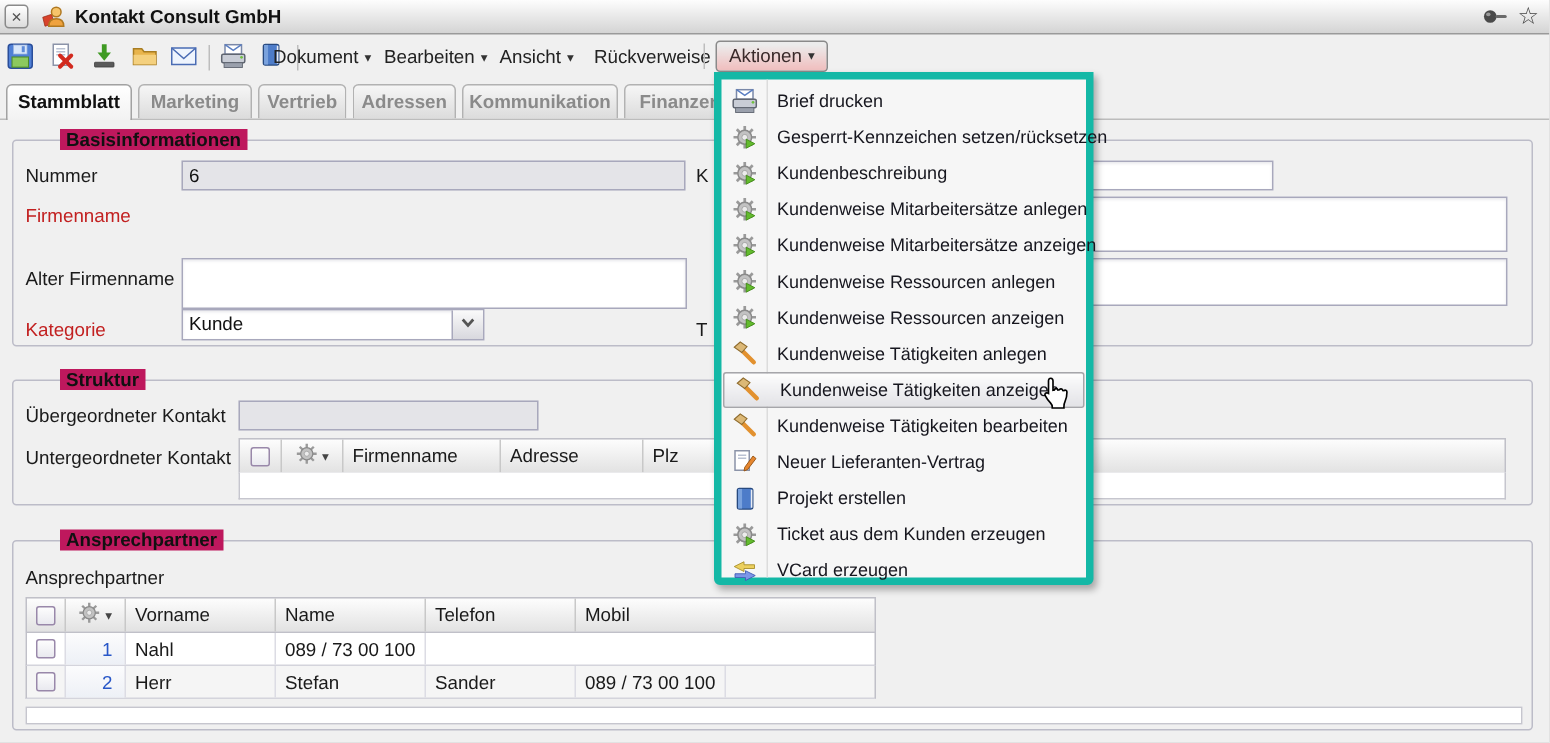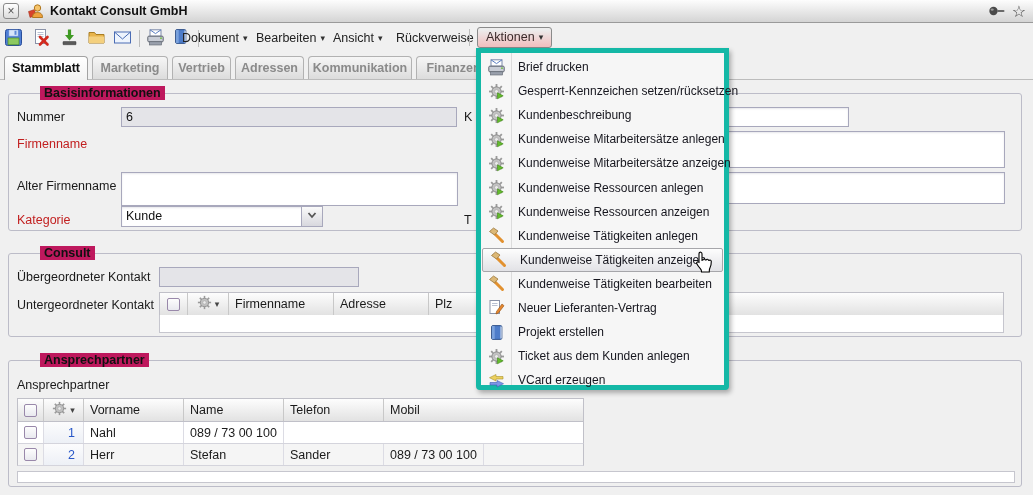--- a/index.html
+++ b/index.html
@@ -183,21 +183,21 @@
       <span class="selbtn">
           <span><svg width="12" height="12" viewBox="0 0 12 12">
               <path d="M2.5 4 L6 8 L9.5 4" fill="none" stroke="#555" stroke-width="1.8"></path>
             </svg></span>
         </span>
     </div>
     <span class="lbl" style="left:455px;top:119px">T</span>
   </div>
 
   <div class="fs" style="left:8px;top:253px;width:1014px;height:84px">
-    <span class="legend">Consult</span>
+    <span class="legend">Struktur</span>
     <span class="lbl" style="left:8px;top:16px">Übergeordneter Kontakt</span>
     <div class="inp ro" style="left:150px;top:13px;width:200px;height:20px"></div>
     <span class="lbl" style="left:8px;top:44px">Untergeordneter Kontakt</span>
 
     <div class="gridhead" style="left:150px;top:38px;width:845px">
       <div class="hc center" style="width:28px">
           <span class="cb"></span>
         </div>
       <div class="hc center" style="width:41px">
         <span class="gear-dd">
@@ -475,21 +475,21 @@
               <line x1="3.2" y1="3.2" x2="5.3" y2="5.3"></line>
               <line x1="11.7" y1="11.7" x2="13.8" y2="13.8"></line>
               <line x1="3.2" y1="13.8" x2="5.3" y2="11.7"></line>
               <line x1="11.7" y1="5.3" x2="13.8" y2="3.2"></line>
             </g>
             <circle cx="8.5" cy="8.5" r="4.6" fill="#c2c2c2" stroke="#8a8a8a"></circle>
             <circle cx="8.5" cy="8.5" r="1.9" fill="#ececec" stroke="#9a9a9a" stroke-width="0.5"></circle>
             <path d="M9.5 9.8 L9.5 15.8 L15.2 12.8 Z" fill="#63bb2e" stroke="#3f8a14" stroke-width="0.6"></path>
           </svg>
         </span>
-        <span class="mil">Ticket aus dem Kunden anlegen</span>
+        <span class="mil">Ticket aus dem Kunden erzeugen</span>
       </div>
     <div class="mi">
         <span class="mic">
           <svg width="17" height="17" viewBox="0 0 17 17">
             <path d="M8 2.5 L8 4.5 L15 4.5 L15 7 L8 7 L8 9 L1.5 5.7 Z" fill="#ecd05e" stroke="#a8902a" stroke-width="0.6"></path>
             <path d="M9 8.5 L9 10.5 L2 10.5 L2 13 L9 13 L9 15 L15.5 11.7 Z" fill="#7d96e8" stroke="#3f5cb4" stroke-width="0.6"></path>
           </svg>
         </span>
         <span class="mil">VCard erzeugen</span>
       </div>

